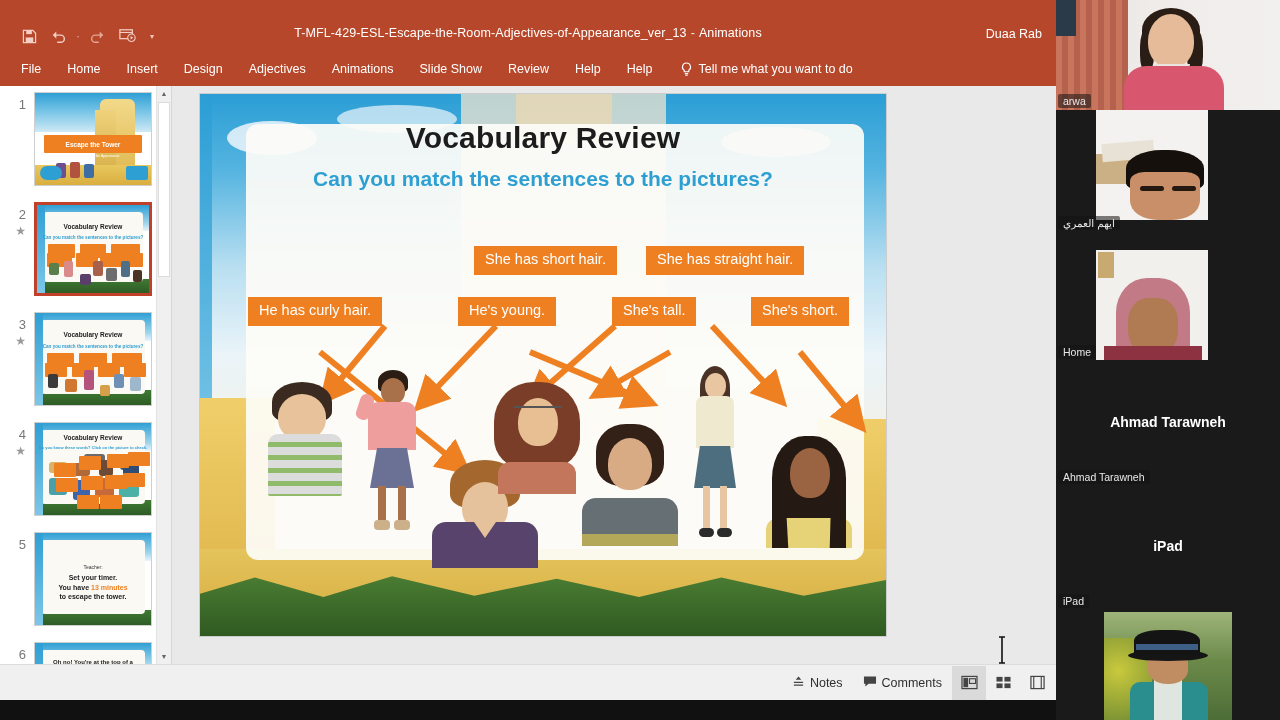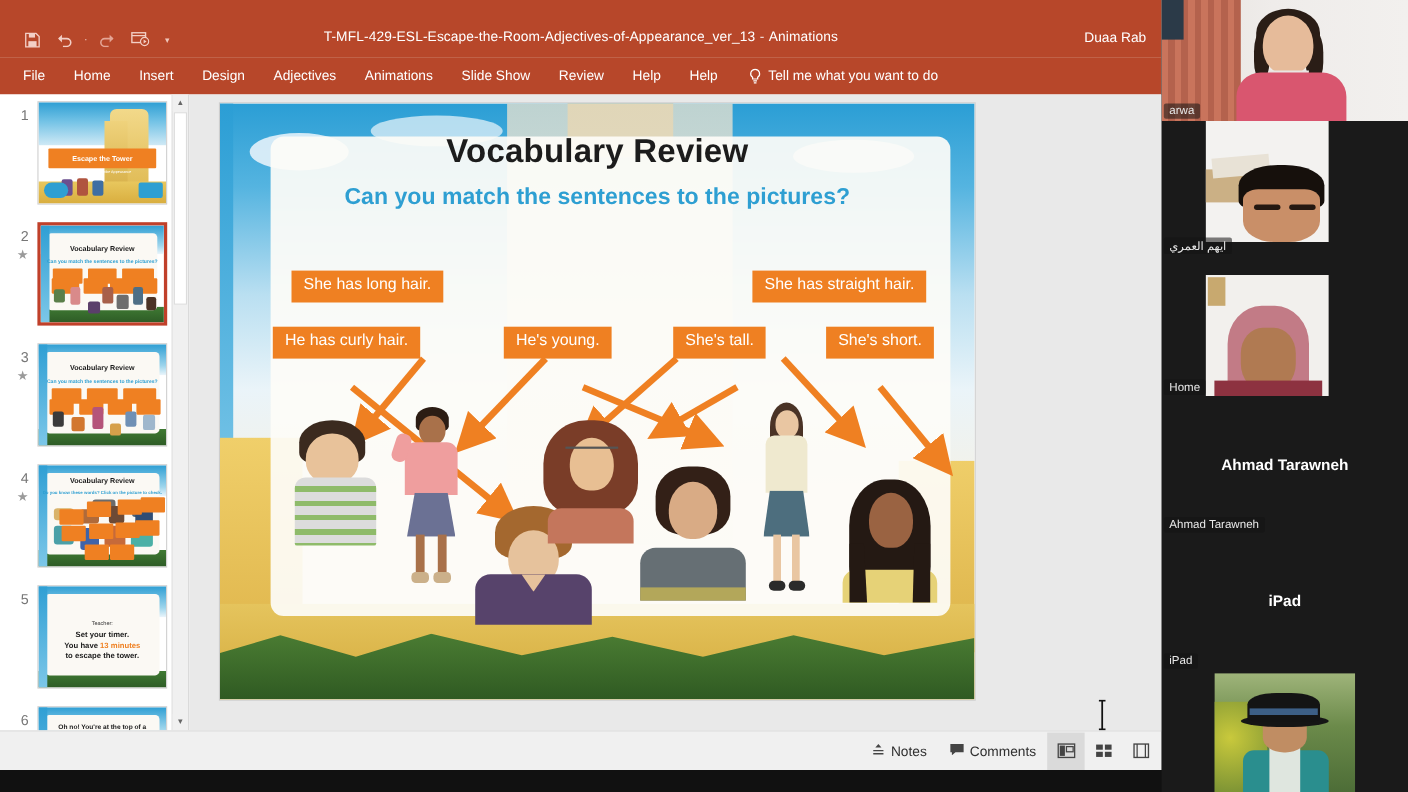--- a/index.html
+++ b/index.html
@@ -546,22 +546,22 @@
               <path d="M415 232 L338 300"></path>
               <path d="M120 258 L258 370"></path>
               <path d="M330 258 L442 305"></path>
               <path d="M470 258 L404 296"></path>
               <path d="M600 258 L655 325"></path>
               <path d="M512 232 L575 300"></path>
             </g>
           </svg>
 
           <div class="sl-chips">
-            <div class="chip" style="left:65px;top:152px">She has long hair.</div>
-            <div class="chip" style="left:484px;top:152px">She has straight hair.</div>
+            <div class="chip" style="left:274px;top:152px">She has short hair.</div>
+            <div class="chip" style="left:446px;top:152px">She has straight hair.</div>
             <div class="chip" style="left:48px;top:203px">He has curly hair.</div>
             <div class="chip" style="left:258px;top:203px">He's young.</div>
             <div class="chip" style="left:412px;top:203px">She's tall.</div>
             <div class="chip" style="left:551px;top:203px">She's short.</div>
           </div>
 
           <div class="person" style="left:68px;top:288px;width:74px;height:114px">
             <div class="p-hair" style="left:4px;top:0;width:60px;height:40px;background:#3b2a1f;border-radius:50% 50% 26% 26%"></div>
             <div class="p-head" style="left:10px;top:12px;width:48px;height:46px;background:#e8c29a"></div>
             <div class="p-body" style="left:0;top:52px;width:74px;height:62px;background:repeating-linear-gradient(180deg,#dcdcdc 0 8px,#8fbb6a 8px 13px);border-radius:10px 10px 2px 2px"></div>

